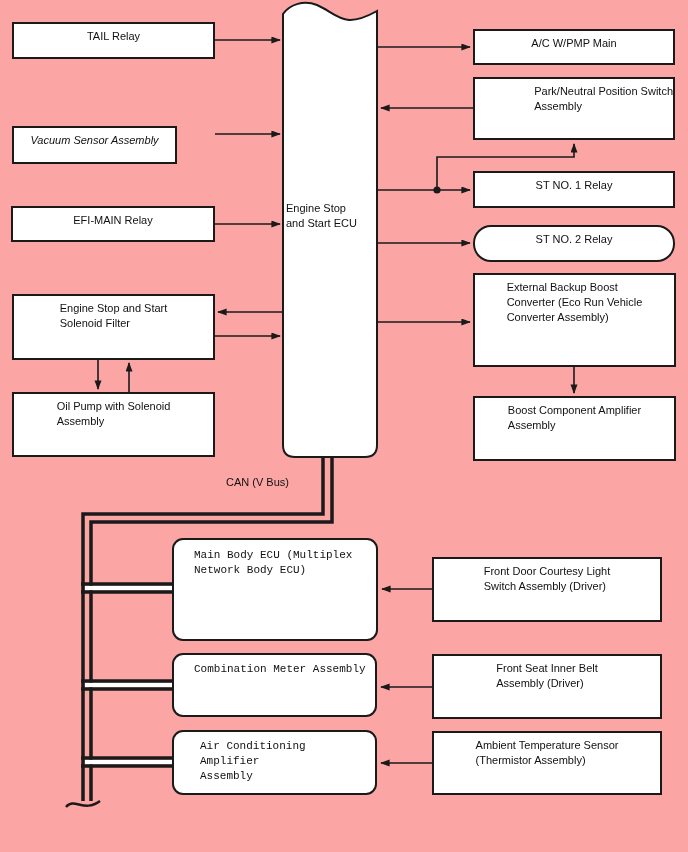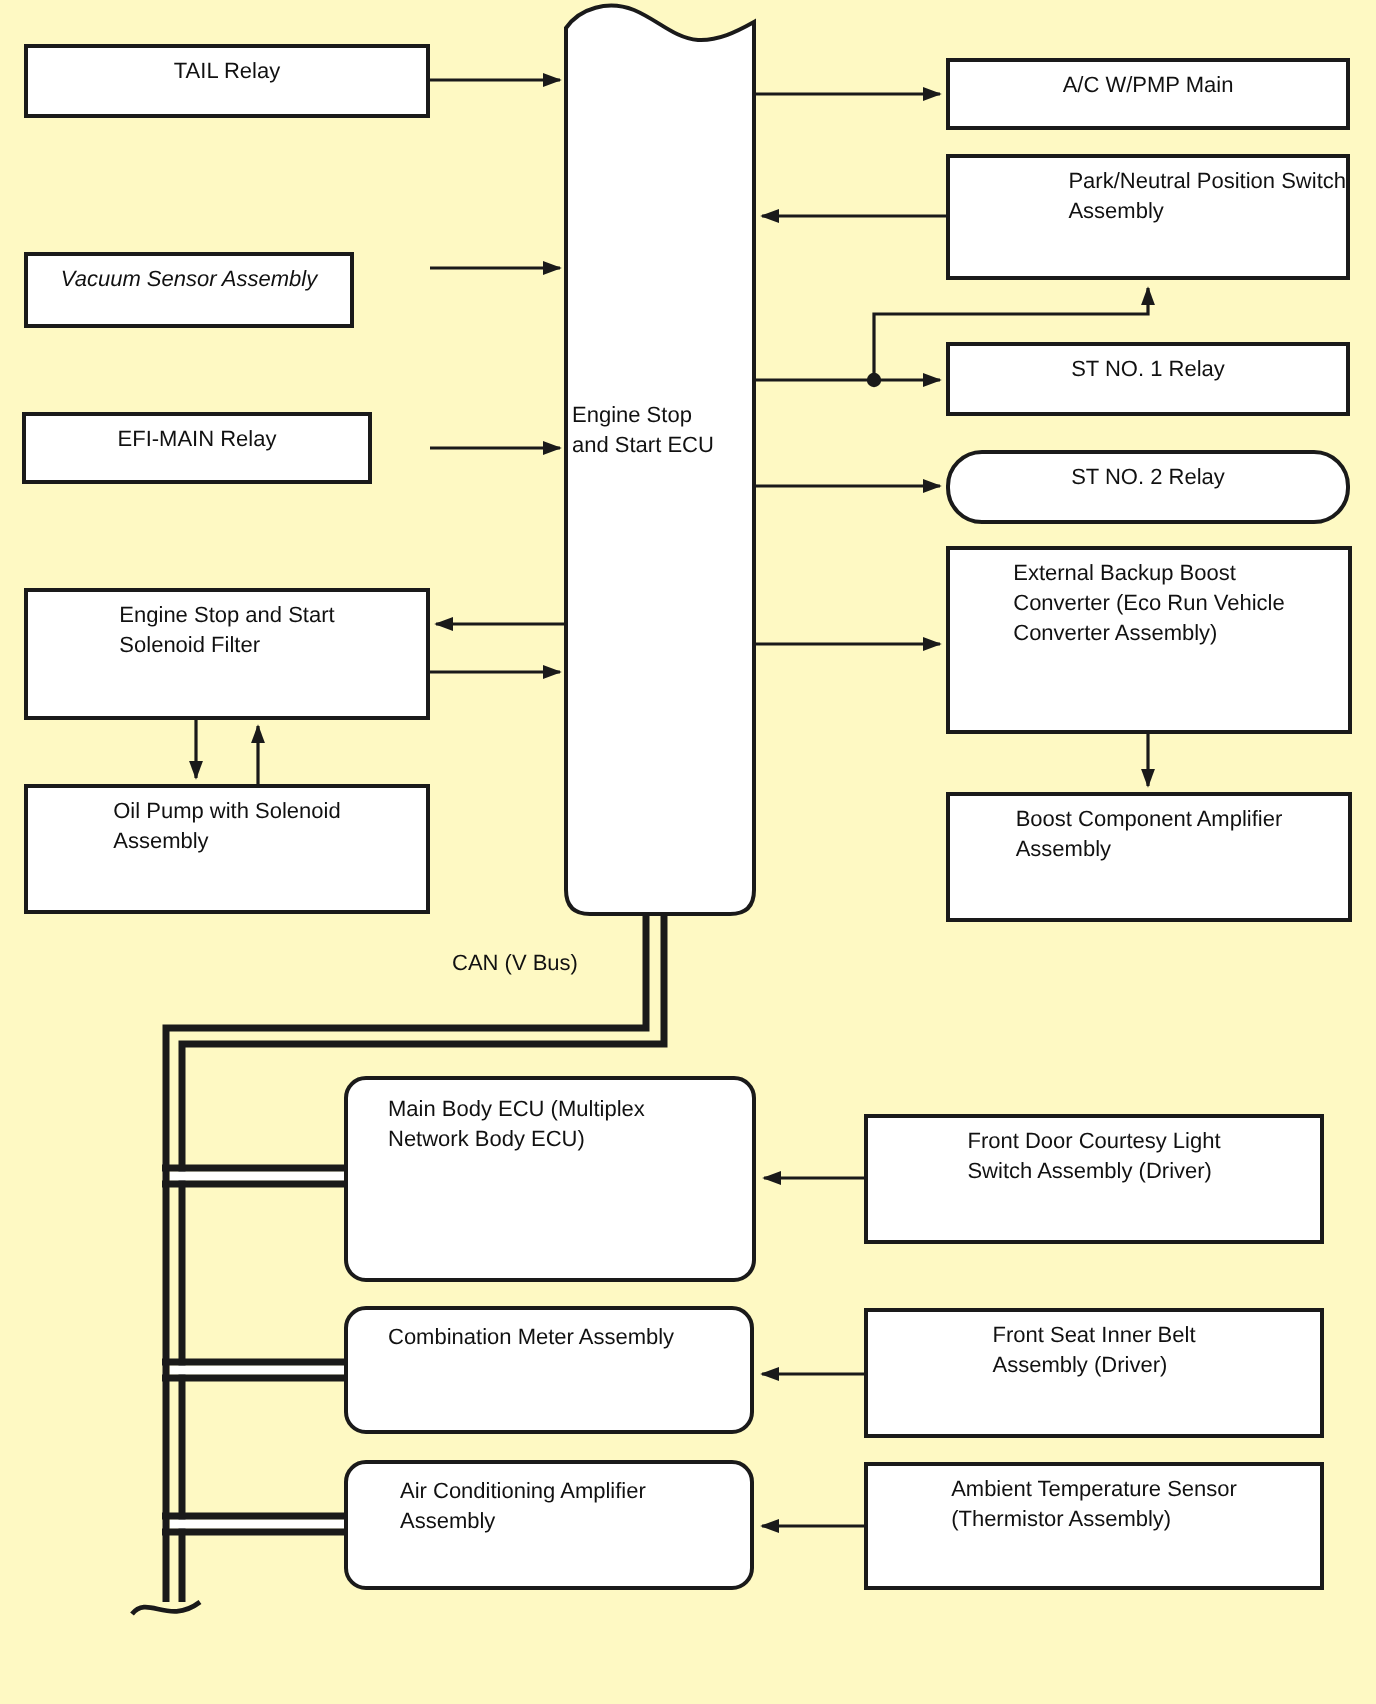--- a/index.html
+++ b/index.html
@@ -1,24 +1,24 @@
 <!DOCTYPE html>
 <html><head>
 <meta charset="utf-8">
 <style>
   html,body{margin:0;padding:0;background:#fff;}
   #stage{
-    position:relative;width:688px;height:852px;background:#fef9c3;overflow:hidden;
+    position:relative;width:688px;height:852px;background:#fca5a5;overflow:hidden;
     font-family:"Liberation Sans", sans-serif;color:#111;
   }
   .box{
     position:absolute;box-sizing:border-box;border:2px solid #1a1a1a;background:#fff;
     display:flex;justify-content:center;align-items:flex-start;z-index:1;
   }
-  .box.rounded{border-radius:11px;justify-content:flex-start;}
+  .box.rounded{border-radius:11px;justify-content:flex-start;font-family:Liberation Mono, monospace;}
   .lbl{
     font-size:11px;line-height:15px;padding-top:5px;white-space:pre-line;text-align:left;
   }
   .box.rounded .lbl{padding-left:20px;padding-right:6px;}
   svg.wires{position:absolute;left:0;top:0;z-index:3;pointer-events:none;}
   .float-label{
     position:absolute;z-index:4;font-size:11px;line-height:15px;white-space:pre-line;
   }
 </style>
 </head>
@@ -27,21 +27,21 @@
 <div id="stage">
 
   <div class="box" style="left:12px;top:22px;width:203px;height:37px;">
     <div class="lbl">TAIL Relay</div>
   </div>
 
   <div class="box" style="left:12px;top:126px;width:165px;height:38px;font-style:italic;">
     <div class="lbl">Vacuum Sensor Assembly</div>
   </div>
 
-  <div class="box" style="left:11px;top:206px;width:175px;height:36px;justify-content:center;">
+  <div class="box" style="left:11px;top:206px;width:204px;height:36px;justify-content:center;">
     <div class="lbl">EFI-MAIN Relay</div>
   </div>
 
   <div class="box" style="left:12px;top:294px;width:203px;height:66px;">
     <div class="lbl">Engine Stop and Start
 Solenoid Filter</div>
   </div>
 
   <div class="box" style="left:12px;top:392px;width:203px;height:65px;">
     <div class="lbl">Oil Pump with Solenoid

